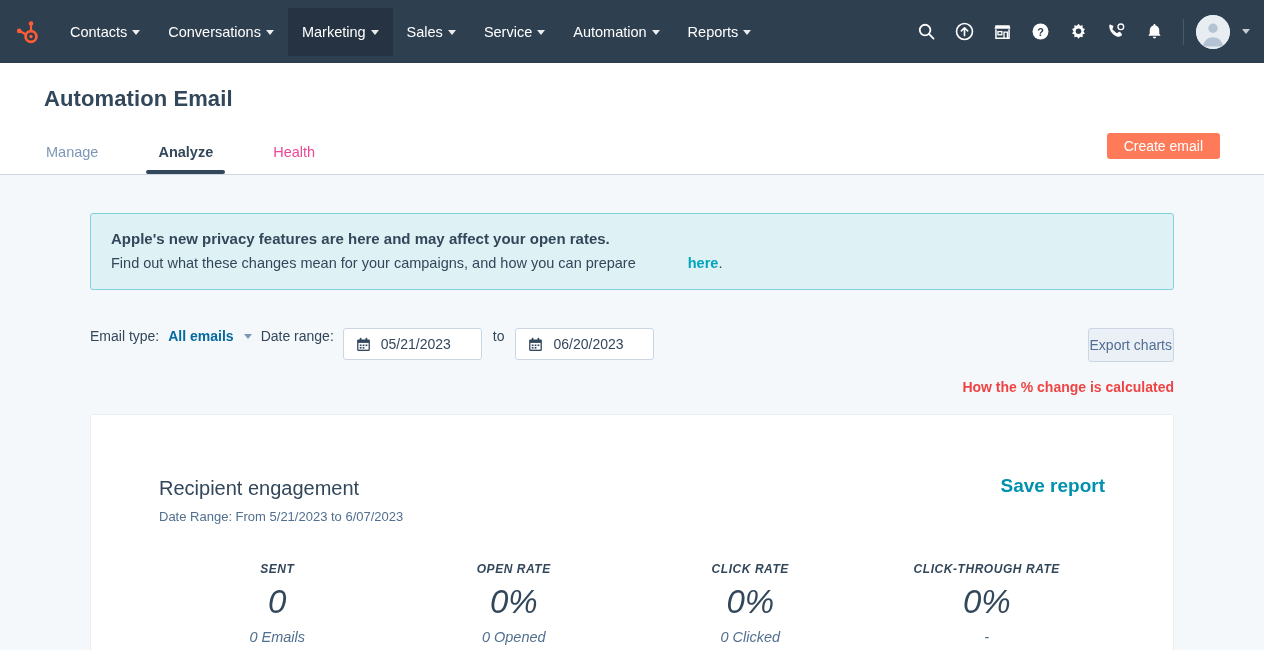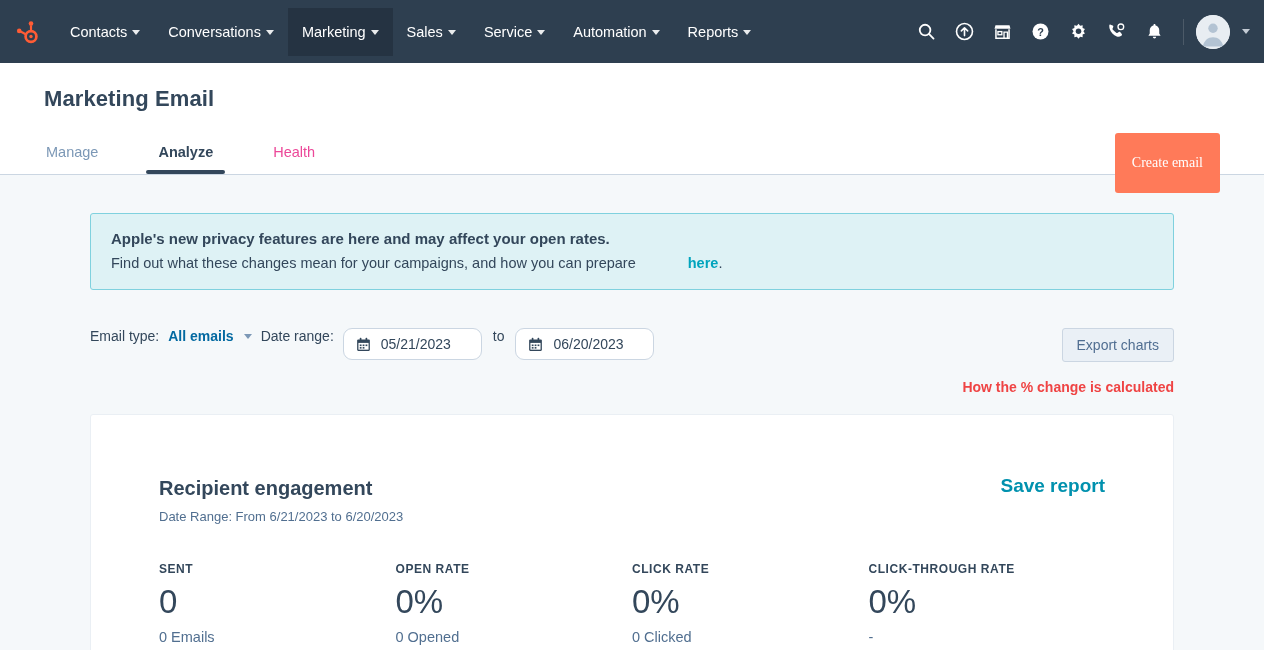--- a/index.html
+++ b/index.html
@@ -111,22 +111,22 @@
   }
   .create-btn {
     position: absolute;
     top: 70px;
     right: 44px;
     background: #ff7a59;
     color: #ffffff;
     border: none;
     border-radius: 3px;
     font-size: 14px;
-    font-family: Liberation Serif, serif;
-    padding: 23px 17px;
+    font-family: Liberation Sans, sans-serif;
+    padding: 6px 17px;
     cursor: pointer;
     line-height: 1;
   }
   .tabs {
     display: flex;
     gap: 0;
     margin-top: 22px;
   }
   .tab {
     font-size: 14.5px;
@@ -204,37 +204,37 @@
   .filter-select .caret-t {
     width: 0; height: 0;
     border-left: 4px solid transparent;
     border-right: 4px solid transparent;
     border-top: 5px solid #7c98b6;
   }
   .date-input {
     display: flex; align-items: center; gap: 10px;
     background: #ffffff;
     border: 1px solid #cbd6e2;
-    border-radius: 9px;
+    border-radius: 3px;
     padding: 7px 12px;
     width: 139px;
     cursor: pointer;
   }
   .date-input .val { font-size: 14px; color: #33475b; }
   .to-label { font-size: 14px; color: #33475b; margin: 0 2px; }
   .export-btn {
     position: absolute;
     right: 0; top: 0;
     background: #eaf0f6;
     border: 1px solid #cbd6e2;
     border-radius: 3px;
     color: #506e91;
     font-size: 14px;
     font-family: "Liberation Sans", sans-serif;
-    padding: 9px 14px;
+    padding: 9px 1px;
     cursor: pointer;
     line-height: 1;
   }
 
   .howcalc-row {
     margin-top: 18px;
     text-align: right;
   }
   .howcalc {
     color: #ef4444;
@@ -247,21 +247,21 @@
   .card {
     margin-top: 18px;
     background: #ffffff;
     border-radius: 3px;
     border: 1px solid #eaeff4;
     padding: 62px 68px 30px;
     position: relative;
   }
   .card-title {
     font-size: 20px;
-    font-weight: 700;
+    font-weight: 400;
     color: #33475b;
   }
   .card-sub {
     margin-top: 9px;
     font-size: 13px;
     color: #516f90;
   }
   .save-report {
     position: absolute;
     top: 60px;
@@ -272,21 +272,22 @@
     text-decoration: none;
     cursor: pointer;
   }
 
   .metrics {
     margin-top: 38px;
     display: flex;
   }
   .metric {
     flex: 1 1 0;
-    text-align: left;
+    text-align: center;
+    font-style: italic;
   }
   .metric-label {
     font-size: 12px;
     font-weight: 700;
     letter-spacing: .55px;
     color: #33475b;
   }
   .metric-value {
     font-size: 33px;
     font-weight: 400;
@@ -407,21 +408,21 @@
         <circle cx="17" cy="17" r="17" fill="#e8edf2"></circle>
         <circle cx="17" cy="13.2" r="4.7" fill="#b3c3d3"></circle>
         <path d="M6.8 31.5 C8.0 25.5 12.0 22.3 17 22.3 C22 22.3 26 25.5 27.2 31.5 Z" fill="#b3c3d3"></path>
       </svg>
     </div>
     <div class="avatar-caret"></div>
   </div>
 </div>
 
 <div class="page-header">
-  <div class="page-title">Marketing Email</div>
+  <div class="page-title">Automation Email</div>
   <button class="create-btn">Create email</button>
 
   <div class="tabs">
     <div class="tab link">Manage</div>
     <div class="tab active">Analyze</div>
     <div class="tab">Health</div>
   </div>
 </div>
 
 <div class="content">
@@ -476,21 +477,21 @@
 
       <button class="export-btn">Export charts</button>
     </div>
 
     <div class="howcalc-row">
       <a class="howcalc">How the % change is calculated</a>
     </div>
 
     <div class="card">
       <div class="card-title">Recipient engagement</div>
-      <div class="card-sub">Date Range: From 6/21/2023 to 6/20/2023</div>
+      <div class="card-sub">Date Range: From 5/21/2023 to 6/07/2023</div>
       <a class="save-report">Save report</a>
 
       <div class="metrics">
         <div class="metric">
           <div class="metric-label">SENT</div>
           <div class="metric-value">0</div>
           <div class="metric-sub">0 Emails</div>
         </div>
         <div class="metric">
           <div class="metric-label">OPEN RATE</div>

